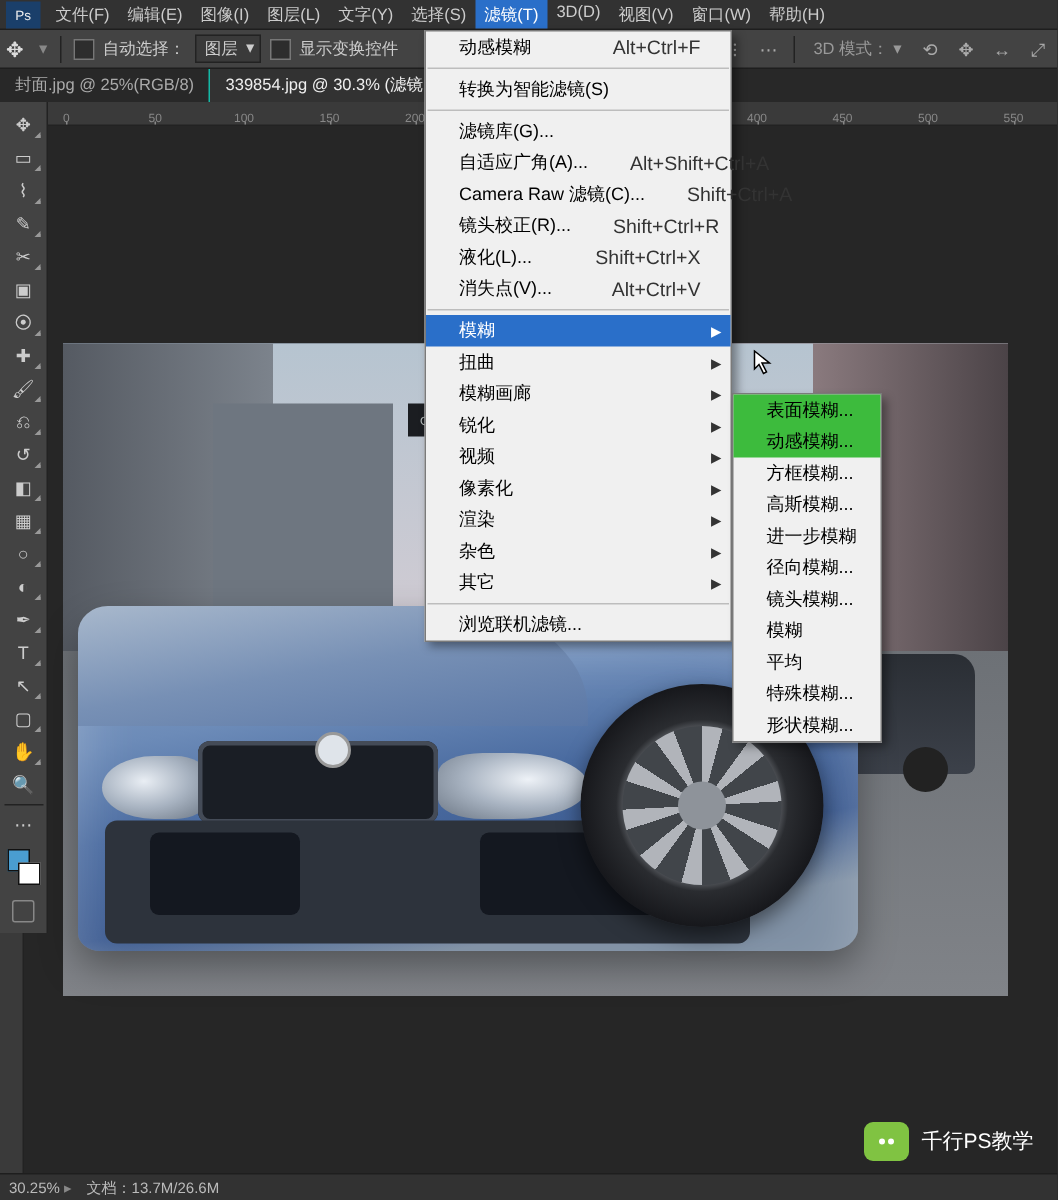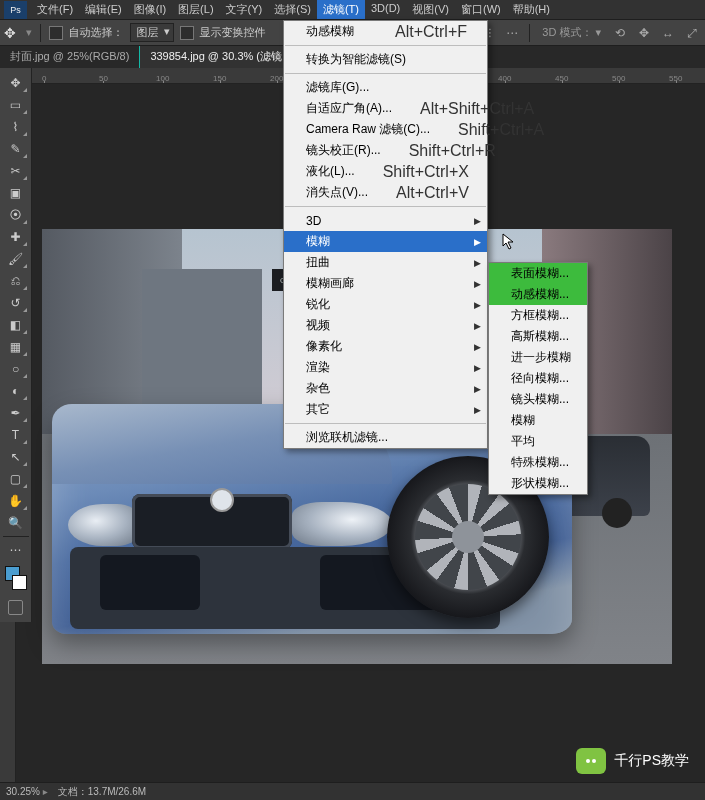--- a/index.html
+++ b/index.html
@@ -78,21 +78,21 @@
 .swatches{width:26px;height:28px;position:relative;margin-top:3px;}
 .swA{position:absolute;left:2px;top:2px;width:15px;height:15px;background:#4a9dd0;border:1px solid #111;}
 .swB{position:absolute;right:2px;bottom:2px;width:15px;height:15px;background:#fff;border:1px solid #111;}
 .qm{width:26px;height:22px;display:flex;align-items:center;justify-content:center;margin-top:4px;}
 .qm div{width:15px;height:15px;border:1px solid #888;border-radius:2px;}
 
 
 .menu { position:absolute; background:#f0f0f0; border:1px solid #7a7a7a; box-shadow:3px 3px 6px rgba(0,0,0,.4); font-size:12px; color:#000; }
 .menu .mi { height:21px; display:flex; align-items:center; padding:0 20px 0 22px; white-space:nowrap; position:relative; }
 .menu .mi .lbl { flex:1; }
-.menu .mi .sc { margin-left:28px; color:#333; font-size:16px; }
+.menu .mi .sc { margin-left:28px; color:#333; font-size:13px; }
 .menu .mi.hasarrow::after{content:"▶";position:absolute;right:6px;font-size:9px;color:#333;}
 .menu hr { border:none; border-top:1px solid #bdbdbd; margin:3px 1px; }
 .menu .mi.hl { background:#2a6fc9; color:#fff; }
 .menu .mi.hl::after{color:#fff;}
 
 .submenu-hover { background:#3dbb3d !important; color:#000 !important; }
 .submenu-hover::after{color:#000 !important;}
 
 .menu1{left:283px; top:20px; width:205px;}
 .menu2{left:488px; top:218px; width:100px;margin-top:44px;}
@@ -263,23 +263,20 @@
     </div>
     <div class="mi">
       <span class="lbl">液化(L)...</span>
       <span class="sc">Shift+Ctrl+X</span>
     </div>
     <div class="mi">
       <span class="lbl">消失点(V)...</span>
       <span class="sc">Alt+Ctrl+V</span>
     </div>
     <hr>
-    <div class="mi hasarrow">
-      <span class="lbl">3D</span>
-    </div>
     <div class="mi hasarrow hl">
       <span class="lbl">模糊</span>
     </div>
     <div class="mi hasarrow">
       <span class="lbl">扭曲</span>
     </div>
     <div class="mi hasarrow">
       <span class="lbl">模糊画廊</span>
     </div>
     <div class="mi hasarrow">

